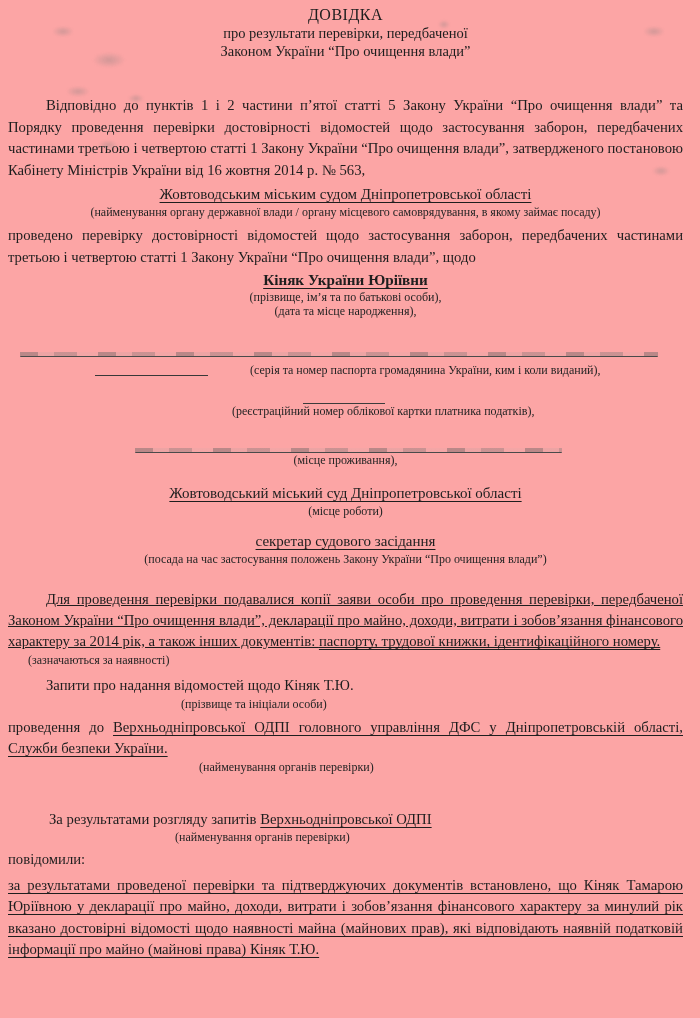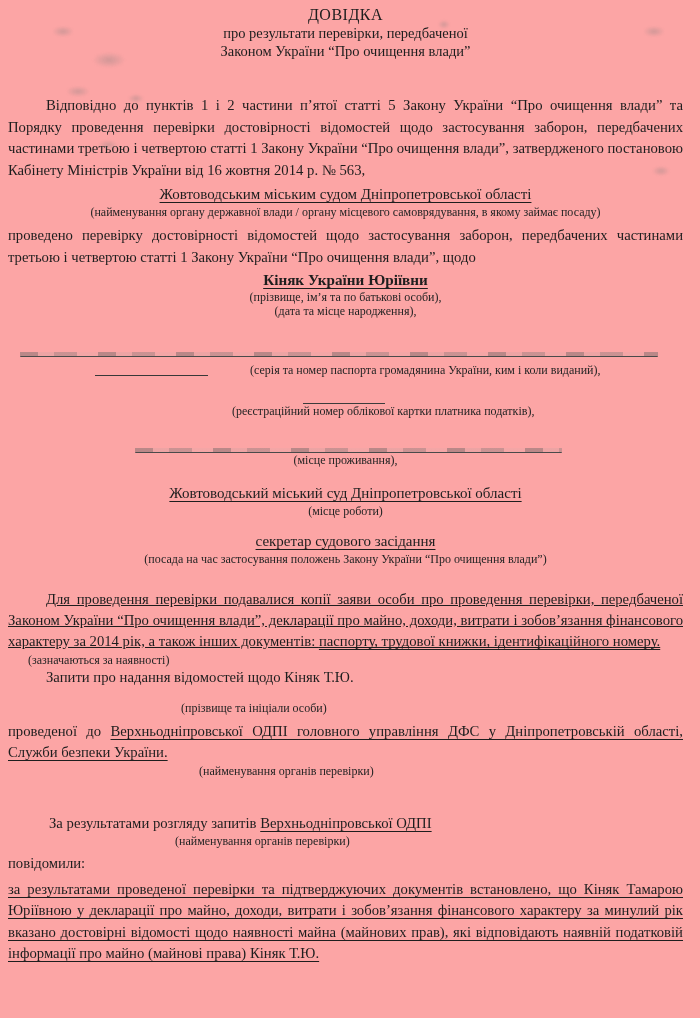--- a/index.html
+++ b/index.html
@@ -59,22 +59,22 @@
   .passport-redact{ margin: 32px 0 0 12px; width: 638px; }
   .passport-label-row { margin-top: 6px; display: flex; align-items: center; gap: 32px; }
   .tax-block      { margin-top: 26px; }
   .tax-overline   { margin-left: 295px; width: 82px; border-top: 1.3px solid #3c3c3c; height: 0; }
   .tax-label      { margin-left: 224px; }
   .residence-redact { margin: 28px 0 0 127px; width: 427px; }
   .workplace      { margin-top: 16px; }
   .position       { margin-top: 13px; }
   .docs-para      { margin-top: 23px; line-height: 21px; text-decoration: underline; }
   .docs-label     { margin-top: 1px; text-align: left; padding-left: 20px; }
-  .requests-line  { }
-  .requests-label { margin-left: 173px; margin-top: 12px; }
+  .requests-line  { margin-top: 8px; }
+  .requests-label { margin-left: 173px; }
   .sent-para      { margin-top: 6px; }
   .sent-label     { margin-left: 191px; }
   .results-line   { margin-top: 35px; text-indent: 41px; }
   .results-label  { margin-left: 167px; }
   .reported       { margin-top: 5px; }
   .conclusion     { margin-top: 4px; }
   
   .redact {
     display: block;
     height: 6px;
@@ -177,21 +177,21 @@
 
   <div class="center heading heading-u position">секретар судового засідання</div>
   <div class="center label">(посада на час застосування положень Закону України “Про очищення влади”)</div>
 
   <p class="docs-para justify indent"><span>Для проведення перевірки подавалися копії заяви особи про проведення перевірки, передбаченої Законом України “Про очищення влади”, декларації про майно, доходи, витрати і зобов’язання фінансового характеру за 2014 рік, а також інших документів: </span><span class="u">паспорту, трудової книжки, ідентифікаційного номеру.</span></p>
   <div class="label docs-label">(зазначаються за наявності)</div>
 
   <p class="requests-line indent">Запити про надання відомостей щодо Кіняк Т.Ю.</p>
   <div class="label requests-label">(прізвище та ініціали особи)</div>
 
-  <p class="sent-para justify"><span>проведеної до </span><span class="u">Верхньодніпровської ОДПІ головного управління ДФС у Дніпропетровській області, Служби безпеки України.</span></p>
+  <p class="sent-para justify"><span>проведення до </span><span class="u">Верхньодніпровської ОДПІ головного управління ДФС у Дніпропетровській області, Служби безпеки України.</span></p>
   <div class="label sent-label">(найменування органів перевірки)</div>
 
   <p class="results-line"><span>За результатами розгляду запитів </span><span class="u">Верхньодніпровської ОДПІ</span></p>
   <div class="label results-label">(найменування органів перевірки)</div>
 
   <p class="reported">повідомили:</p>
 
   <p class="conclusion justify u-all">за результатами проведеної перевірки та підтверджуючих документів встановлено, що Кіняк Тамарою Юріївною у декларації про майно, доходи, витрати і зобов’язання фінансового характеру за минулий рік вказано достовірні відомості щодо наявності майна (майнових прав), які відповідають наявній податковій інформації про майно (майнові права) Кіняк Т.Ю.</p>
 
 </div>

